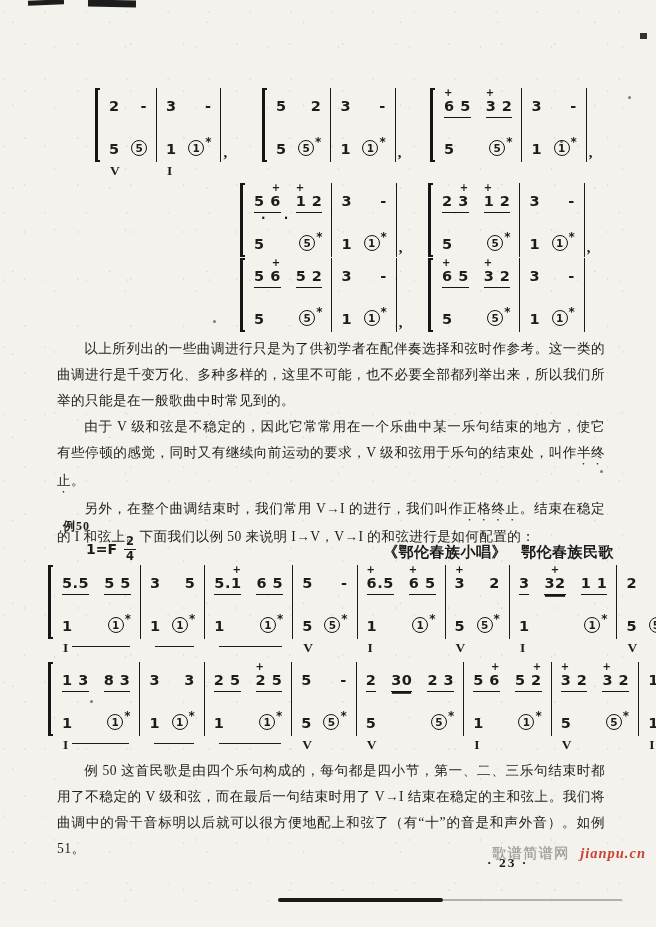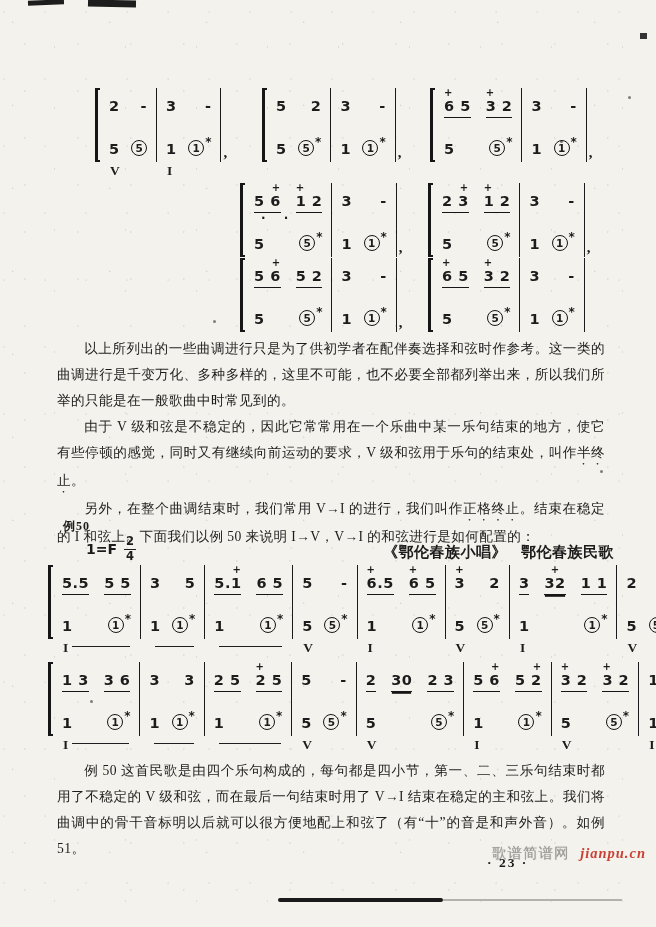--- a/index.html
+++ b/index.html
@@ -506,21 +506,21 @@
           </div>
         </div>
       </div>
       <div class="group" style="left: 48px; top: 662px;">
         <div class="bracket"></div>
         <div class="measures">
           <div class="measure">
             <div class="m-notes">
               <div class="mel">
                 <span class="tok u1">1 3</span>
-                <span class="tok u1">3 6</span>
+                <span class="tok u1">8 3</span>
               </div>
               <div class="bassline">
                 <span class="bn">1</span>
                 <span class="chord">
                   <span class="circ">1</span>
                   <span class="star">*</span>
                 </span>
               </div>
             </div>
             <div class="foot">

